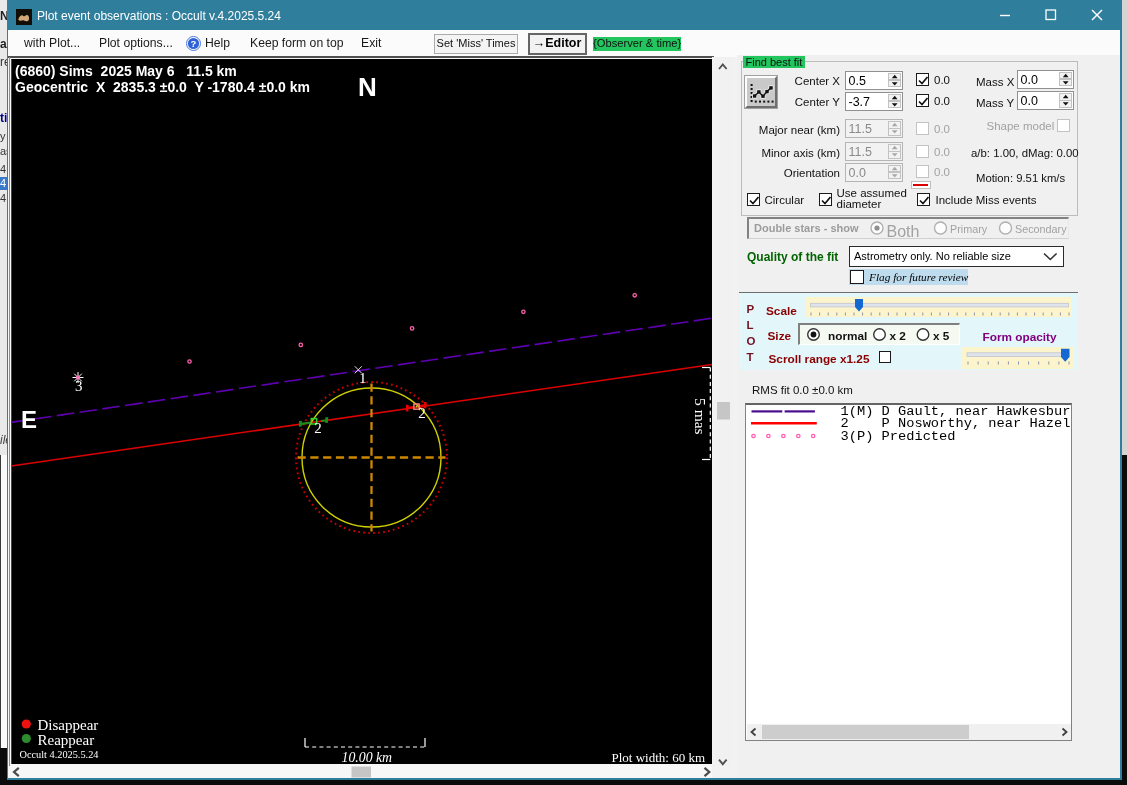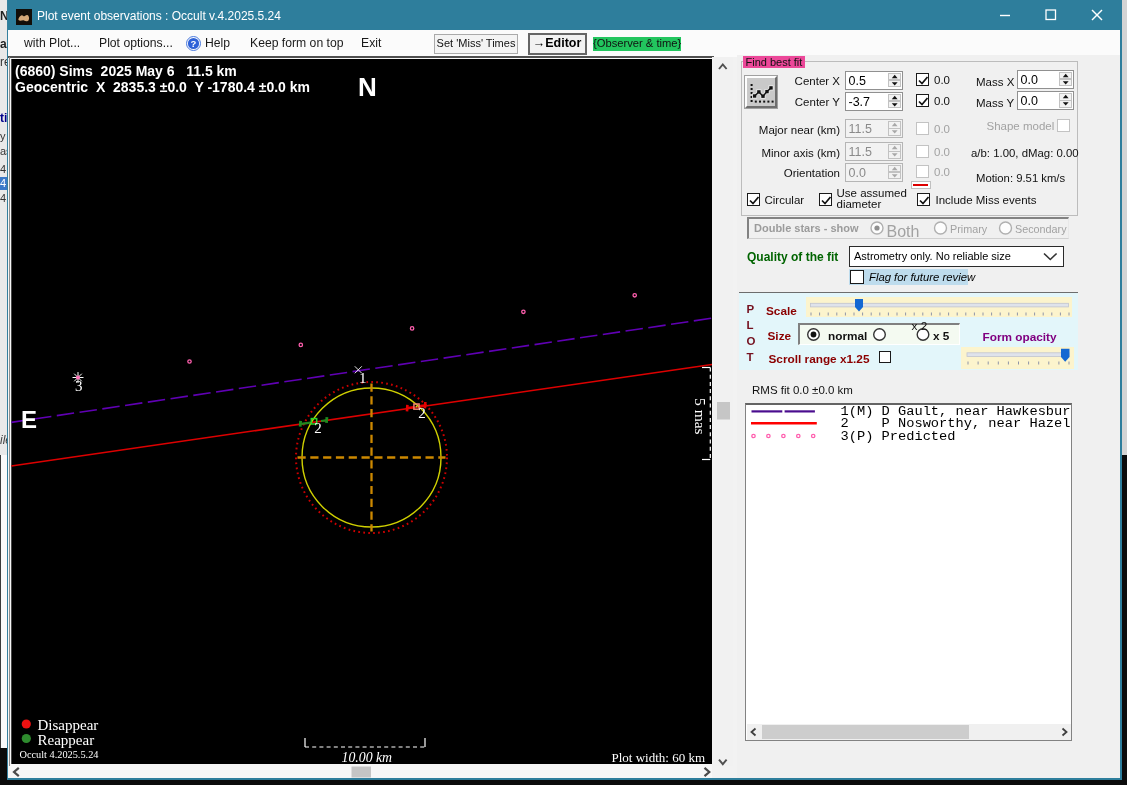--- a/index.html
+++ b/index.html
@@ -168,21 +168,21 @@
   <div class="abs" style="left:8px;top:766px;width:704px;height:11.5px;background:#f7f7f7;"></div>
   <svg class="abs" style="left:8px;top:766px;" width="704" height="11.5">
     <path d="M10.8,1.8 L6,6 L10.8,10.2" fill="none" stroke="#4a4a4a" stroke-width="2.2"></path>
     <rect x="343.5" y="0.5" width="19.5" height="11" fill="#c5c5c5"></rect>
     <path d="M696.5,1.8 L701.3,6 L696.5,10.2" fill="none" stroke="#4a4a4a" stroke-width="2.2"></path>
   </svg>
 
   <div class="abs" style="left:737px;top:54.5px;width:382.5px;height:723px;background:#f0f0f0;" id="rp"></div>
 
   <div class="abs" style="left:741px;top:60.5px;width:337px;height:155px;border:1px solid #bcbcbc;box-sizing:border-box;"></div>
-  <div class="abs" style="left:743px;top:56px;font-size:11px;color:#111;background:#ec4899;padding:0 2.5px;">Find best fit</div>
+  <div class="abs" style="left:743px;top:56px;font-size:11px;color:#111;background:#22c55e;padding:0 2.5px;">Find best fit</div>
 
   <div class="abs" style="left:745px;top:76px;width:32px;height:32px;background:#c9c9c9;border-top:2px solid #fdfdfd;border-left:2px solid #fdfdfd;border-right:2px solid #6e6e6e;border-bottom:2px solid #6e6e6e;box-sizing:border-box;box-shadow:0 0 0 1px #a0a0a0;">
     <svg width="28" height="28" style="position:absolute;left:0;top:0;">
       <g fill="#111">
         <rect x="3.6" y="6" width="2" height="2"></rect>
           <rect x="3.6" y="10" width="2" height="2"></rect>
           <rect x="3.6" y="14" width="2" height="2"></rect>
           <rect x="3.6" y="18" width="2" height="2"></rect>
           <rect x="3.6" y="22" width="2" height="2"></rect>
         <rect x="7.8" y="22.6" width="2" height="2"></rect>
@@ -370,21 +370,21 @@
 
   <div class="abs" style="left:747px;top:250px;font-size:12px;font-weight:bold;color:#006400;">Quality of the fit</div>
   <div class="abs" style="left:849px;top:246px;width:214.5px;height:20.5px;background:#fff;border:1.5px solid #2b2b2b;box-sizing:border-box;">
     <div style="position:absolute;left:4px;top:3px;font-size:11px;color:#000;">Astrometry only. No reliable size</div>
     <svg style="position:absolute;right:5px;top:5px;" width="15" height="10">
         <path d="M1,1.5 L7.3,7.5 L13.6,1.5" fill="none" stroke="#333" stroke-width="1.6"></path>
       </svg>
   </div>
   <div class="abs" style="left:848.5px;top:268.5px;width:119px;height:16.5px;background:#bedced;"></div>
   <div class="cb" style="left:850px;top:269.5px;width:14px;height:14px;"></div>
-  <div class="abs" style="left:869px;top:271px;font-size:11.3px;font-style:italic;color:#000;">Flag for future review</div>
+  <div class="abs" style="left:869px;top:271px;font-size:11.3px;font-style:italic;color:#000;font-family:Liberation Serif, serif;">Flag for future review</div>
 
   <div class="abs" style="left:739px;top:291.5px;width:338.5px;height:78px;background:#e3f6fa;border-top:1px solid #6d6d6d;box-sizing:border-box;"></div>
   <div class="abs" style="left:746.5px;top:300.5px;width:14px;font-size:11.5px;font-weight:bold;color:#74101e;line-height:16.2px;">P<br>L<br>O<br>T</div>
   <div class="abs" style="left:766px;top:303.5px;font-size:11.8px;font-weight:bold;color:#8b0000;">Scale</div>
   <div class="abs" style="left:805.5px;top:297px;width:266px;height:20px;background:#fcf4cd;"></div>
   <svg class="abs" style="left:805.5px;top:297px;" width="266" height="20">
     <rect x="4.5" y="6.3" width="258" height="3.6" fill="#dfe3eb" stroke="#c0c4cf" stroke-width="0.8"></rect>
     <g stroke="#8f94a8" stroke-width="1">
       <line x1="5" y1="15.5" x2="5" y2="18.5"></line>
         <line x1="13.6" y1="15.5" x2="13.6" y2="18.5"></line>
@@ -422,21 +422,21 @@
   </svg>
   <div class="abs" style="left:767.5px;top:329px;font-size:11.8px;font-weight:bold;color:#8b0000;">Size</div>
   <div class="abs" style="left:797.5px;top:322.5px;width:162px;height:22.5px;background:#f4faf1;border-top:2px solid #808080;border-left:2px solid #808080;border-right:1px solid #fff;border-bottom:1px solid #fff;box-sizing:border-box;"></div>
   <svg class="abs" style="left:797.5px;top:322.5px;" width="162" height="22">
     <circle cx="15.5" cy="11.5" r="5.8" fill="#fff" stroke="#333" stroke-width="1.4"></circle>
     <circle cx="15.5" cy="11.5" r="2.9" fill="#111"></circle>
     <circle cx="81.5" cy="11.5" r="5.8" fill="#fff" stroke="#333" stroke-width="1.4"></circle>
     <circle cx="125" cy="11.5" r="5.8" fill="#fff" stroke="#333" stroke-width="1.4"></circle>
   </svg>
   <div class="abs" style="left:828px;top:329px;font-size:11.8px;font-weight:bold;color:#111;">normal</div>
-  <div class="abs" style="left:889.5px;top:319px;font-size:11.8px;font-weight:normal;color:#111;margin-left:22px;">x 2</div>
+  <div class="abs" style="left:889.5px;top:329px;font-size:11.8px;font-weight:bold;color:#111;">x 2</div>
   <div class="abs" style="left:933px;top:329px;font-size:11.8px;font-weight:bold;color:#111;">x 5</div>
   <div class="abs" style="left:982.5px;top:329.5px;font-size:11.8px;font-weight:bold;color:#800080;">Form opacity</div>
   <div class="abs" style="left:768.5px;top:351.5px;font-size:11.8px;font-weight:bold;color:#8b0000;">Scroll range x1.25</div>
   <div class="cb" style="left:878.5px;top:350.5px;width:12px;height:12px;"></div>
   <div class="abs" style="left:960.5px;top:346.5px;width:113.5px;height:22.5px;background:#fcf4cd;"></div>
   <svg class="abs" style="left:960.5px;top:346.5px;" width="113.5" height="22.5">
     <rect x="6" y="5.8" width="102" height="3.6" fill="#dfe3eb" stroke="#c0c4cf" stroke-width="0.8"></rect>
     <g stroke="#8f94a8" stroke-width="1">
       <line x1="7" y1="14.5" x2="7" y2="17.5"></line>
         <line x1="17.1" y1="14.5" x2="17.1" y2="17.5"></line>

